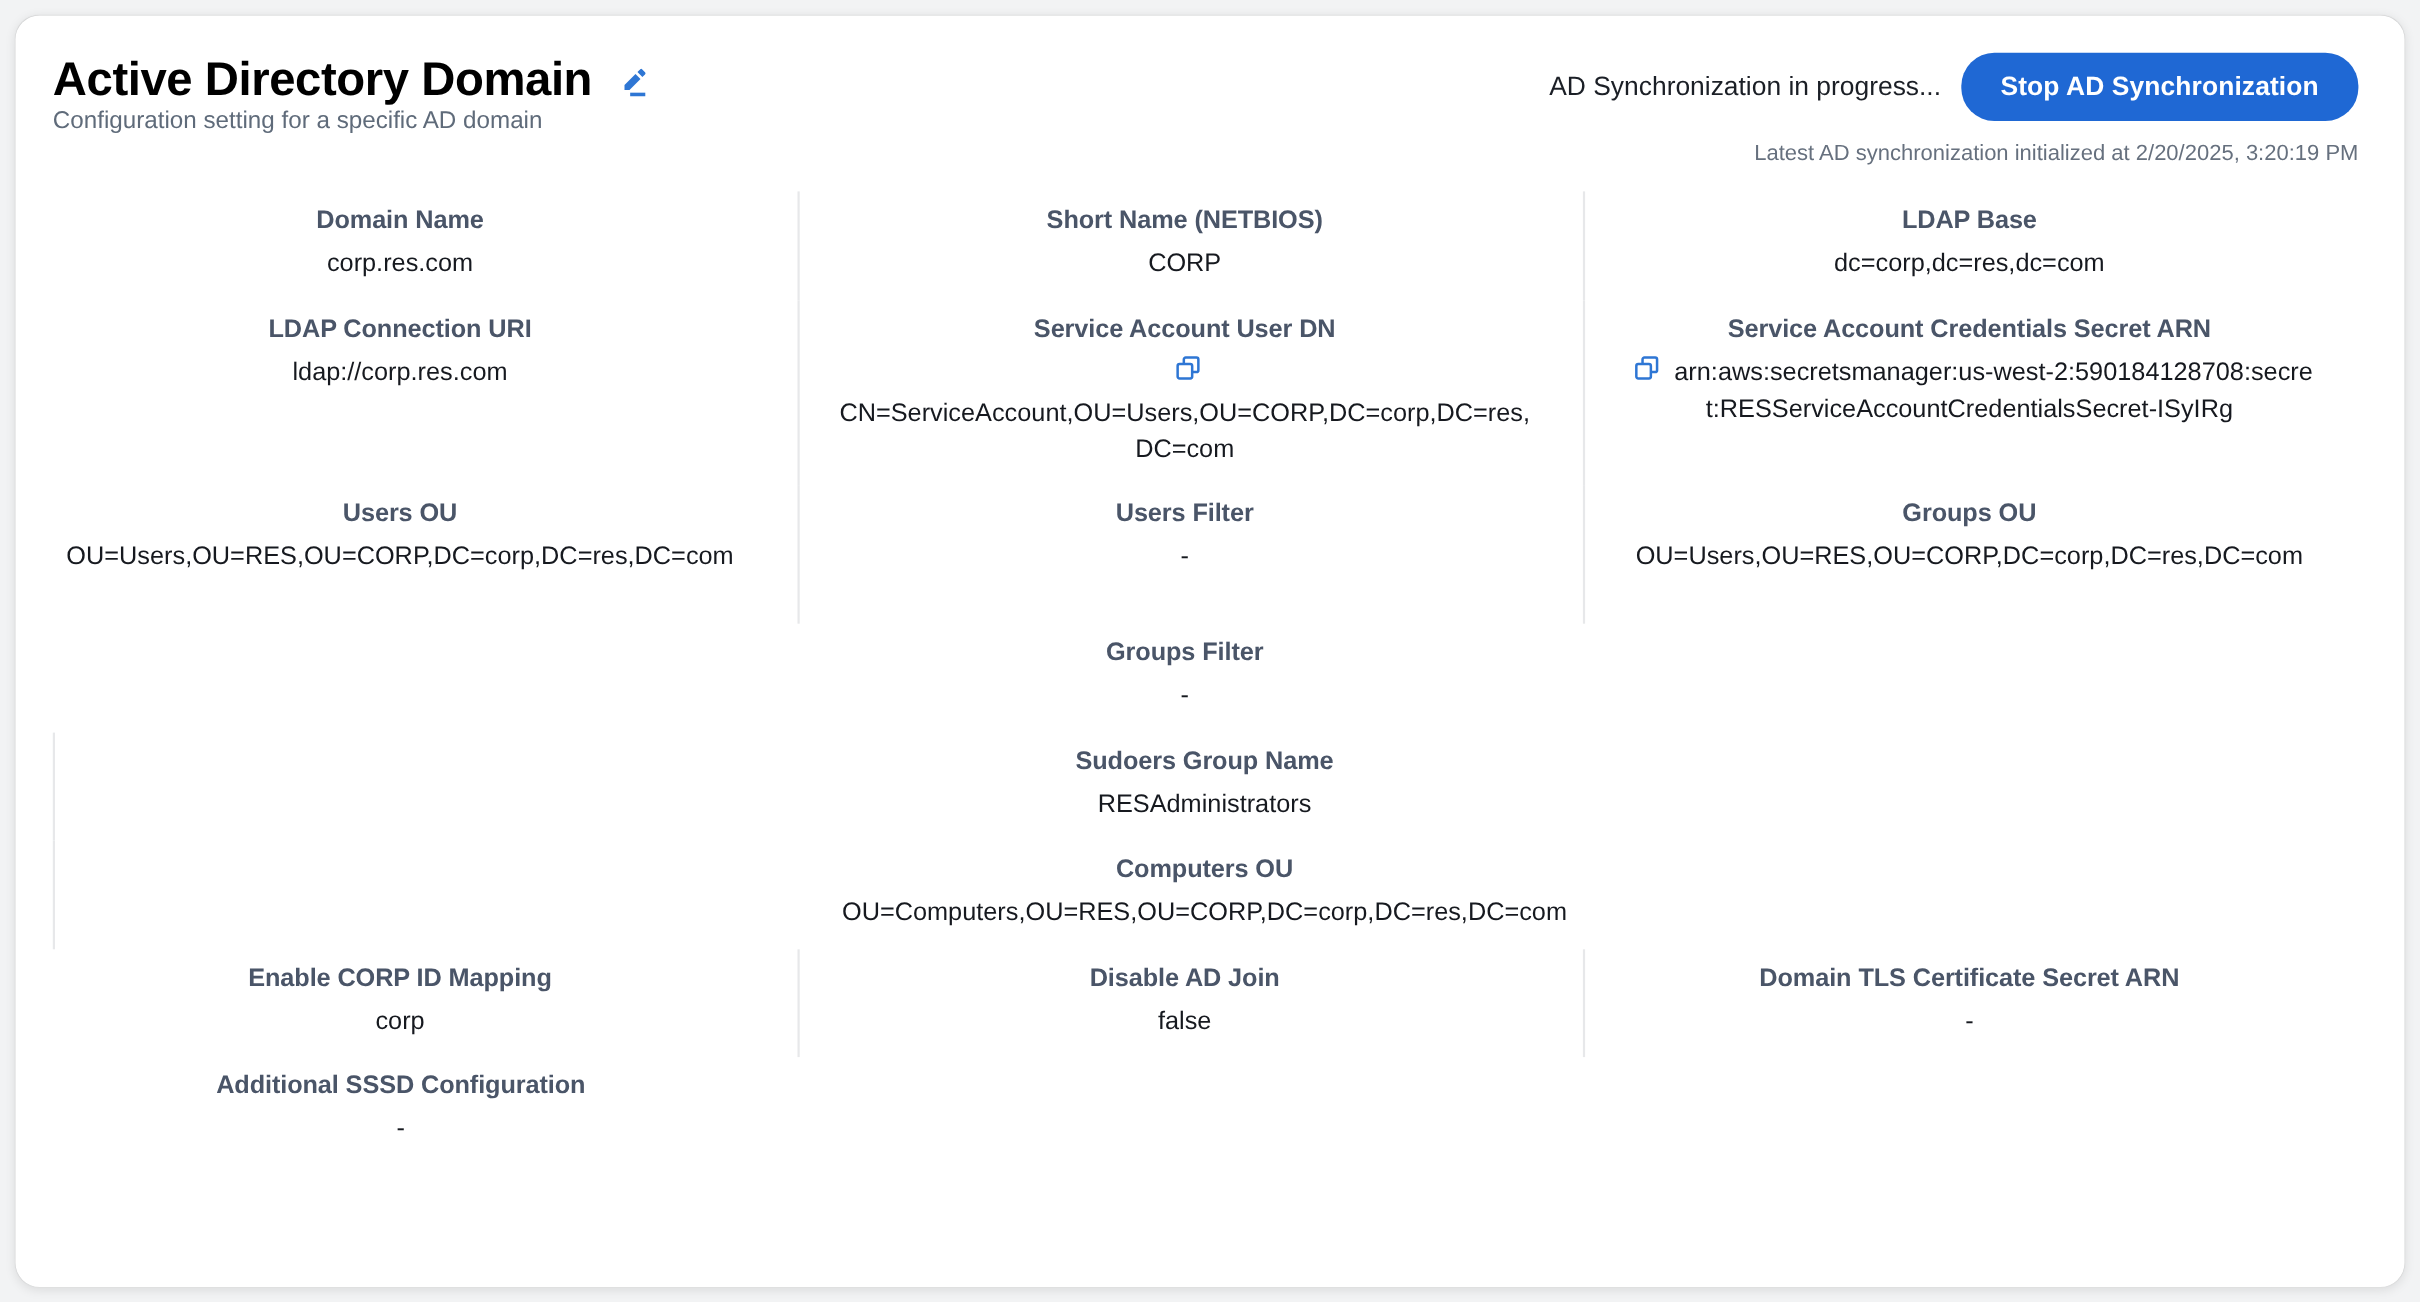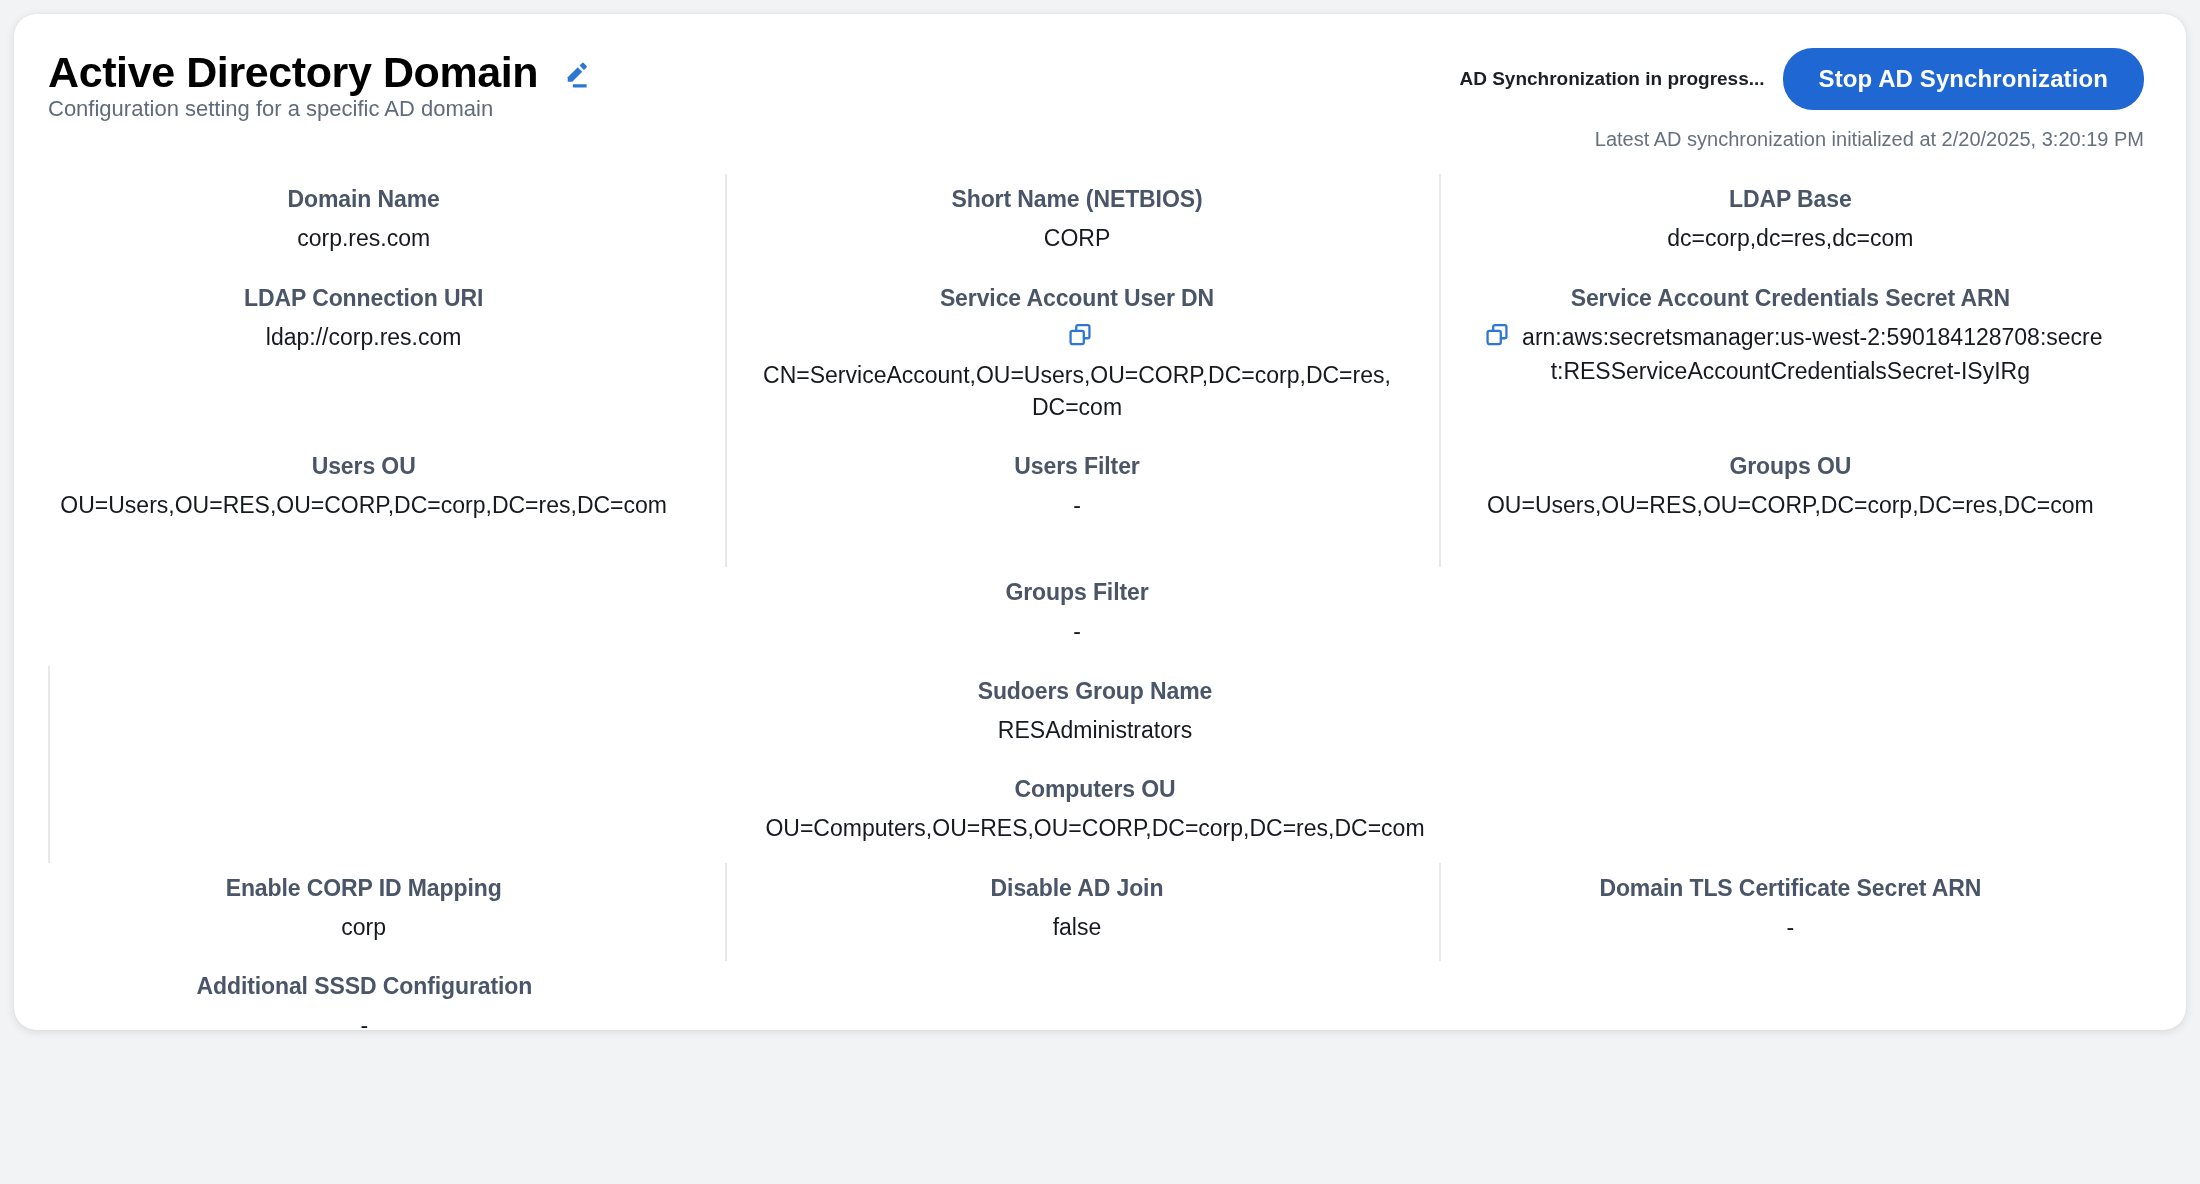--- a/index.html
+++ b/index.html
@@ -10,21 +10,21 @@
     background: #f2f3f4;
     font-family: "Liberation Sans", sans-serif;
     -webkit-font-smoothing: antialiased;
   }
 
   .card {
     position: absolute;
     left: 14px;
     top: 14px;
     width: 2172px;
-    height: 1016px;
+    height: 1156px;
     background: #ffffff;
     border-radius: 22px;
     box-shadow: 0 2px 10px rgba(0,0,0,0.10), 0 0 1px rgba(0,0,0,0.12);
     overflow: hidden;
   }
 
   
   .header {
     position: relative;
     padding: 36px 42px 0 34px;
@@ -64,24 +64,23 @@
     display: flex;
     flex-direction: column;
     align-items: flex-end;
   }
   .sync-row {
     display: flex;
     align-items: center;
     gap: 18px;
   }
   .sync-status {
-    font-size: 19px;
+    font-size: 24px;
     color: #1b1f26;
     white-space: nowrap;
-    font-weight: bold;
   }
   .stop-btn {
     background: #1f68d4;
     color: #ffffff;
     border: none;
     border-radius: 30px;
     font-family: "Liberation Sans", sans-serif;
     font-size: 24px;
     font-weight: bold;
     padding: 17px 36px;

